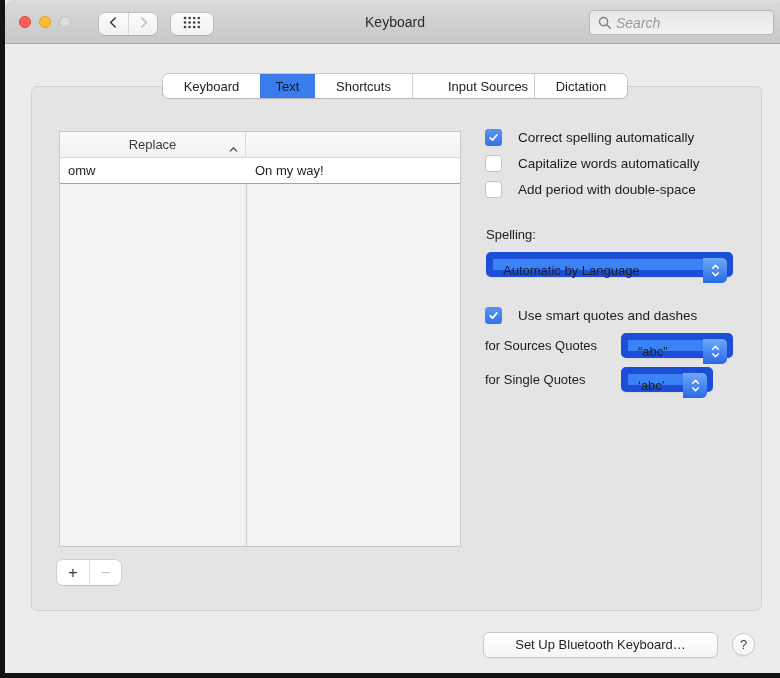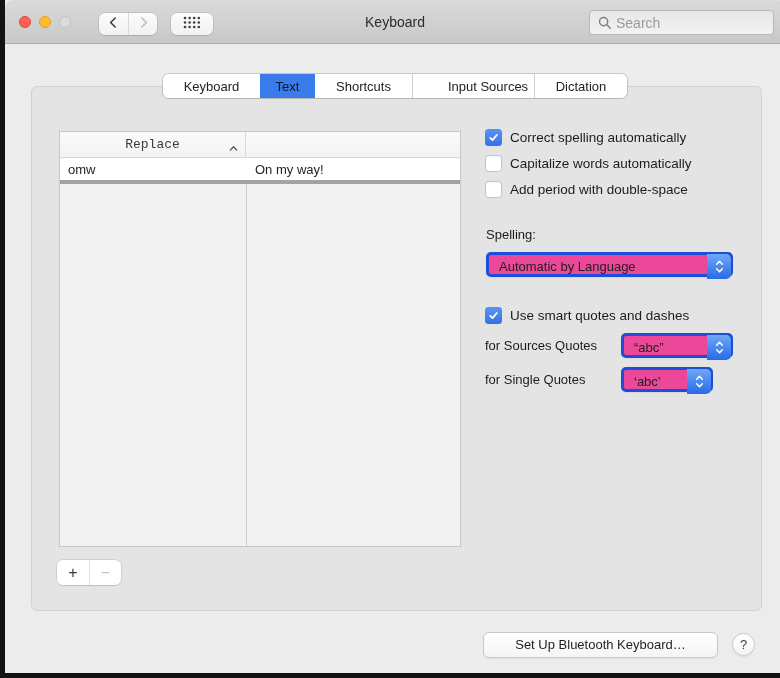--- a/index.html
+++ b/index.html
@@ -48,21 +48,21 @@
   }
   .searchbox {
     position: absolute; left: 584px; top: 10px; width: 185px; height: 25px;
     background: linear-gradient(#e7e7e7, #f2f2f2);
     border: 1px solid #b9b9b9; border-radius: 4px;
   }
   .searchbox svg { position: absolute; left: 8px; top: 5px; }
   .searchbox input {
     position: absolute; left: 26px; top: 1px; width: 152px; height: 21px;
     border: none; background: transparent; outline: none;
-    font-family: inherit; font-size: 14px; color: #333;
+    font-family: inherit; font-size: 14px; color: #333; font-style: italic;
   }
   .searchbox input::placeholder { color: #9a9a9a; opacity: 1; }
   
   .panel {
     position: absolute; left: 26px; top: 86px; width: 731px; height: 525px;
     background: #e4e4e4; border: 1px solid #d2d2d2; border-radius: 6px;
   }
   .tabbar {
     position: absolute; left: 158px; top: 74px; width: 464px; height: 24px;
     display: flex; background: #ffffff; border-radius: 6px;
@@ -80,36 +80,35 @@
   .tw-input { width: 122px; padding-left: 29px; } .tw-dictation { width: 93px; }
   
   .table {
     position: absolute; left: 54px; top: 131px; width: 402px; height: 416px;
     background: #f1f2f1; border: 1px solid #c7c7c7;
   }
   .thead {
     position: absolute; left: 0; top: 0; width: 100%; height: 26px;
     background: linear-gradient(#fafafa, #f3f3f3); border-bottom: 1px solid #d9d9d9;
     display: flex;
-    font-family: Liberation Mono, monospace;
   }
   .th {
     position: relative; height: 100%; display: flex; align-items: center;
     justify-content: center; font-size: 13px; color: #3a3a3a;
   }
   .th-replace { width: 186px; border-right: 1px solid #d9d9d9; }
   .th-with { flex: 1; margin-top: 29px; }
   .sort-caret { position: absolute; right: 7px; top: 9px; }
   .tbody-divider {
     position: absolute; left: 186px; top: 26px; width: 1px; bottom: 0;
     background: #cccccc;
   }
   .trow {
     position: absolute; left: 0; top: 26px; width: 100%; height: 26px;
-    background: #ffffff; border-bottom: 4px solid #a3a3a3; display: flex;
+    background: #ffffff; border-bottom: 1px solid #a3a3a3; display: flex;
   }
   .td { height: 100%; display: flex; align-items: center; font-size: 13px;
         color: #1f1f1f; padding-left: 8px; }
   .td-replace { width: 186px; }
   .td-with { flex: 1; padding-left: 9px; }
   .pm-group {
     position: absolute; left: 52px; top: 560px; height: 25px; display: flex;
     border-radius: 6px; overflow: hidden;
     box-shadow: 0 0 0 0.5px rgba(0,0,0,0.18), 0 1px 1px rgba(0,0,0,0.08);
   }
@@ -127,25 +126,25 @@
     width: 17px; height: 17px; border-radius: 3.5px; background: #ffffff;
     border: 1px solid #c2c2c2; display: inline-flex; align-items: center;
     justify-content: center; flex: none;
     box-shadow: inset 0 1px 1px rgba(0,0,0,0.04);
   }
   .checkbox svg { display: none; }
   .checkbox.checked {
     background: linear-gradient(#5a95f3, #3272e8); border: none;
   }
   .checkbox.checked svg { display: block; }
-  .cb-label { margin-left: 8px; font-size: 13.5px; color: #1c1c1c; line-height: 17px; }
+  .cb-label { margin-left: 16px; font-size: 13.5px; color: #1c1c1c; line-height: 17px; }
   .side-label { position: absolute; font-size: 13px; color: #1c1c1c; }
   .popup {
-    position: absolute; height: 25px; background: #ec4899;
-    border: 3px solid #1d4ed8; border-radius: 5px;
+    position: absolute; height: 25px; background: #3b82f6;
+    border: 7px solid #1d4ed8; border-radius: 5px;
     box-shadow: 0 1px 1px rgba(0,0,0,0.06);
   }
   .popup-value {
     position: absolute; left: 10px; top: 0; line-height: 23px;
     font-size: 13px; color: #1f1f1f; white-space: nowrap;
   }
   .popup-cap {
     position: absolute; right: -1px; top: -1px; width: 24px; height: 25px;
     background: linear-gradient(#6ea8f8, #2a6ae6);
     border-radius: 0 5px 5px 0;

